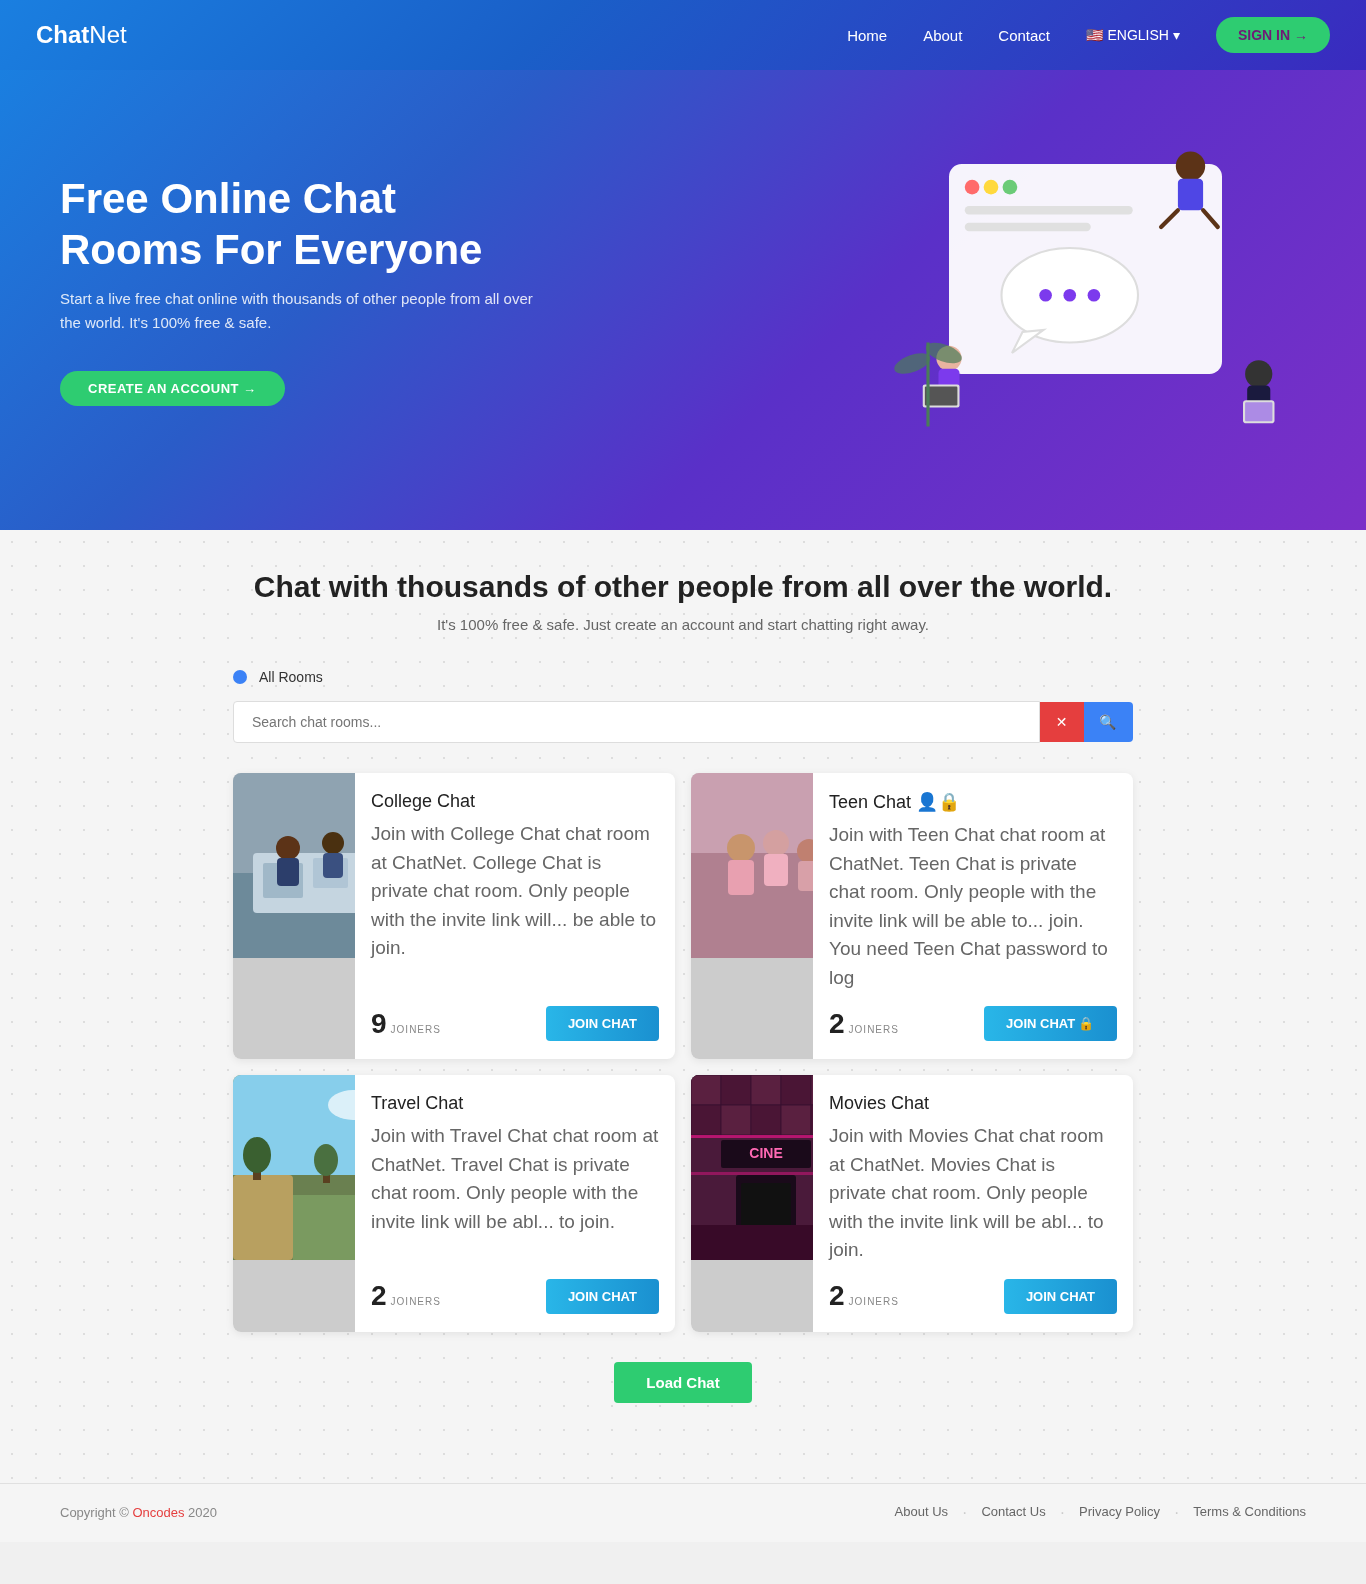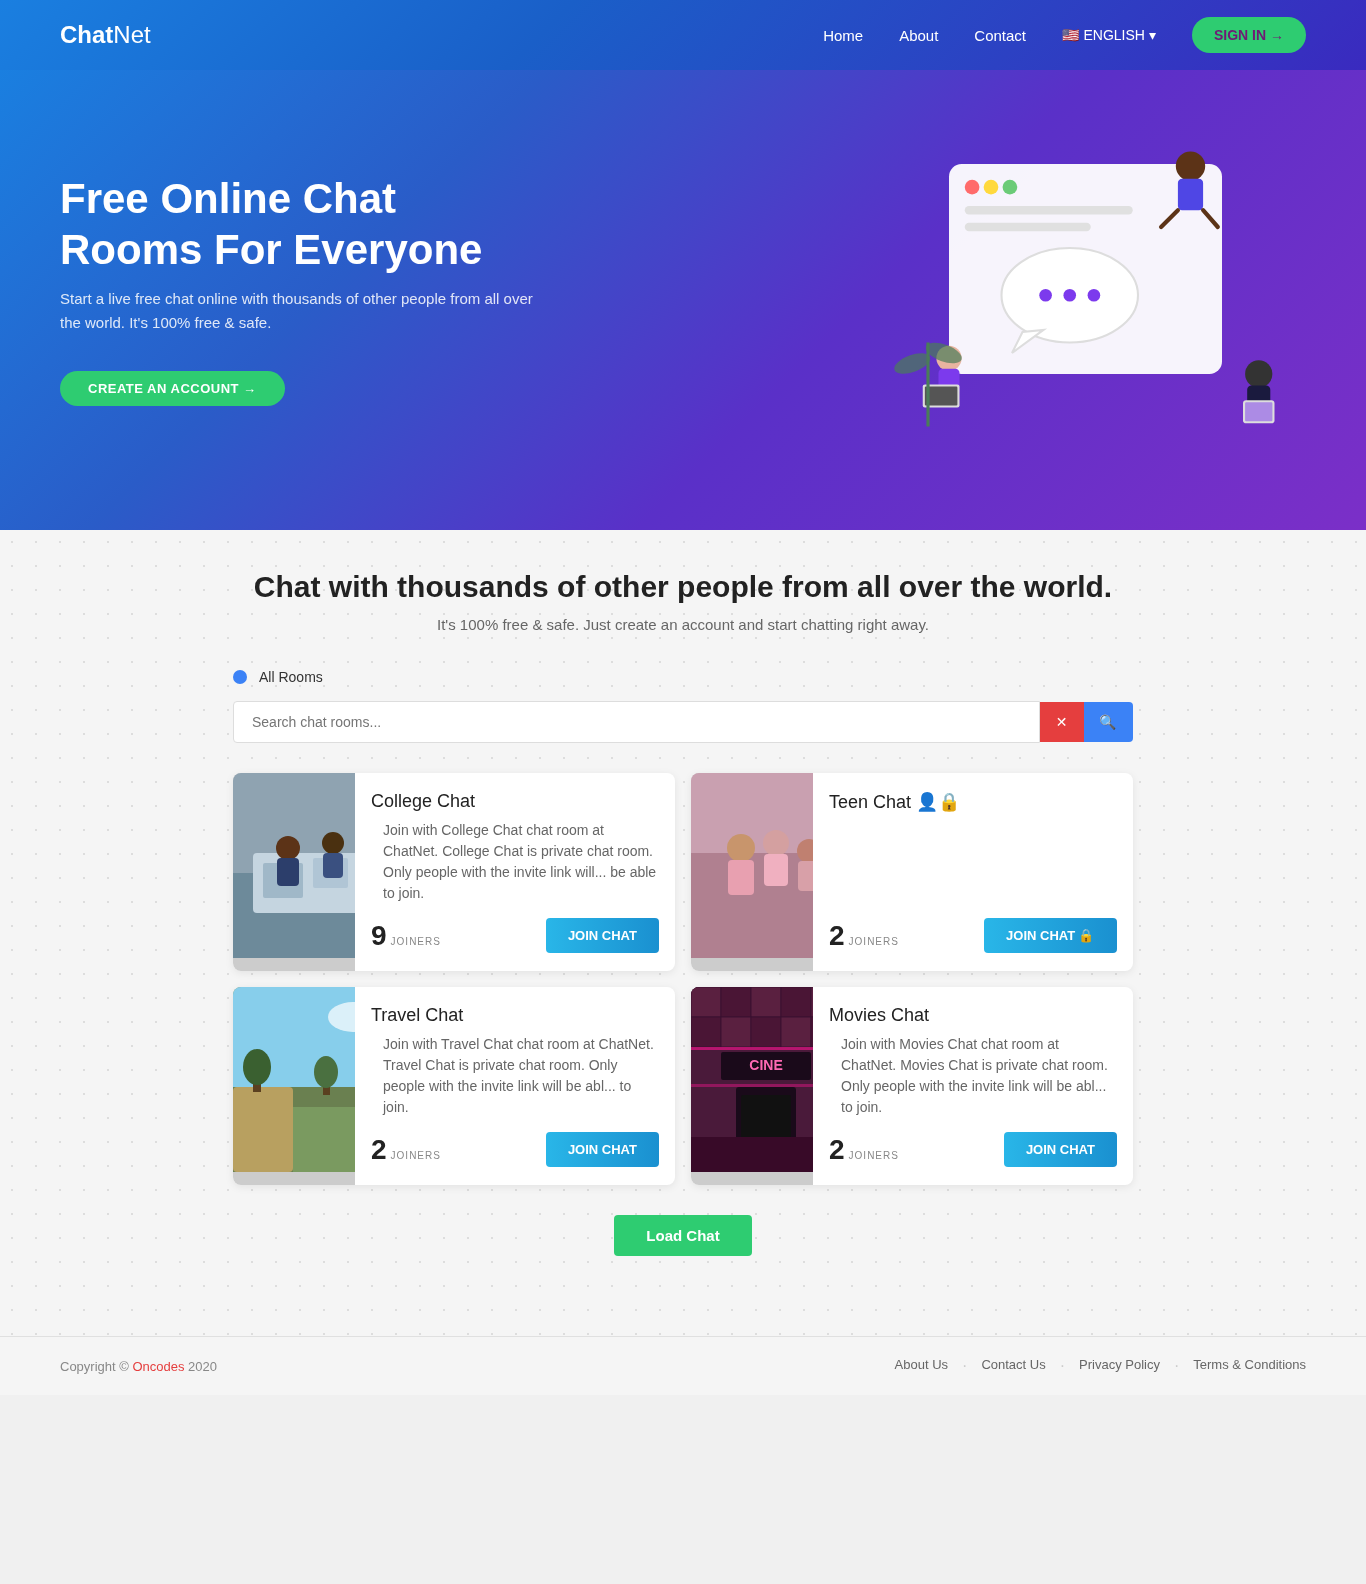--- a/index.html
+++ b/index.html
@@ -1,21 +1,21 @@
 <!DOCTYPE html>
 <html><head>
   <meta charset="utf-8">
   <style>
     * { box-sizing: border-box; margin: 0; padding: 0; }
     body { font-family: 'Segoe UI', Arial, sans-serif; background: #f0f0f0; min-width: 1366px; }
 
     
     .navbar {
       background: linear-gradient(135deg, #1a7fe0 0%, #1a5fc8 40%, #3a2abf 100%);
-      padding: 0 60px;
+      padding: 0 36px;
       display: flex;
       align-items: center;
       justify-content: space-between;
       height: 70px;
     }
     .navbar-brand { display: flex; align-items: center; }
     .brand-chat { color: #fff; font-size: 24px; font-weight: 700; }
     .brand-net { color: #fff; font-size: 24px; font-weight: 400; }
     .nav-links { display: flex; align-items: center; gap: 36px; }
     .nav-link { color: #fff; text-decoration: none; font-size: 15px; }
@@ -149,21 +149,21 @@
       width: 122px;
       min-height: 180px;
       object-fit: cover;
       flex-shrink: 0;
       background: #ccc;
       position: relative;
       overflow: hidden;
     }
     .room-body { padding: 18px 16px; flex: 1; display: flex; flex-direction: column; justify-content: space-between; }
     .room-name { font-size: 18px; font-weight: 400; color: #222; margin-bottom: 8px; display: flex; align-items: center; gap: 6px; }
-    .room-desc { font-size: 14px; color: #666; line-height: 1.5; margin-bottom: 14px; flex: 1; margin-left: 12px; }
+    .room-desc { font-size: 19px; color: #666; line-height: 1.5; margin-bottom: 14px; flex: 1; }
     .room-footer { display: flex; align-items: center; justify-content: space-between; }
     .room-joiners { font-size: 13px; color: #555; display: flex; align-items: baseline; gap: 4px; }
     .room-joiners-count { font-size: 28px; font-weight: 700; color: #222; }
     .room-joiners-label { font-size: 10px; color: #888; text-transform: uppercase; letter-spacing: 1px; }
     .join-btn {
       background: linear-gradient(90deg, #29b6e8, #1a90d0);
       color: #fff;
       border: none;
       padding: 10px 22px;
       border-radius: 4px;
@@ -325,20 +325,21 @@
             <ellipse cx="50" cy="75" rx="14" ry="14" fill="#c8956c"></ellipse>
             <rect x="37" y="87" width="26" height="35" rx="4" fill="#e8a0b0"></rect>
             <ellipse cx="85" cy="70" rx="13" ry="13" fill="#d4a0a0"></ellipse>
             <rect x="73" y="81" width="24" height="32" rx="4" fill="#f0b0c0"></rect>
             <ellipse cx="118" cy="78" rx="12" ry="12" fill="#c08070"></ellipse>
             <rect x="107" y="88" width="22" height="30" rx="4" fill="#d8a0a8"></rect>
           </svg>
         </div>
         <div class="room-body">
           <div class="room-name">Teen Chat 👤🔒</div>
+          <div class="room-desc">Join with Teen Chat chat room at ChatNet. Teen Chat is private chat room. Only people with the invite link will be able to... join. You need Teen Chat password to log</div>
           <div class="room-footer">
             <div class="room-joiners">
               <span class="room-joiners-count">2</span>
               <span class="room-joiners-label">JOINERS</span>
             </div>
             <button class="join-btn">JOIN CHAT 🔒</button>
           </div>
         </div>
       </div>
 

